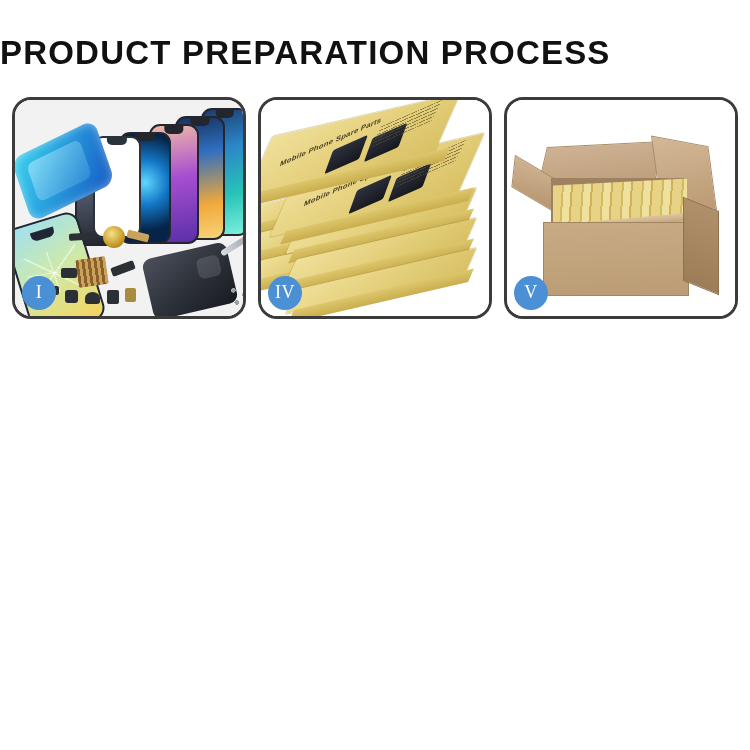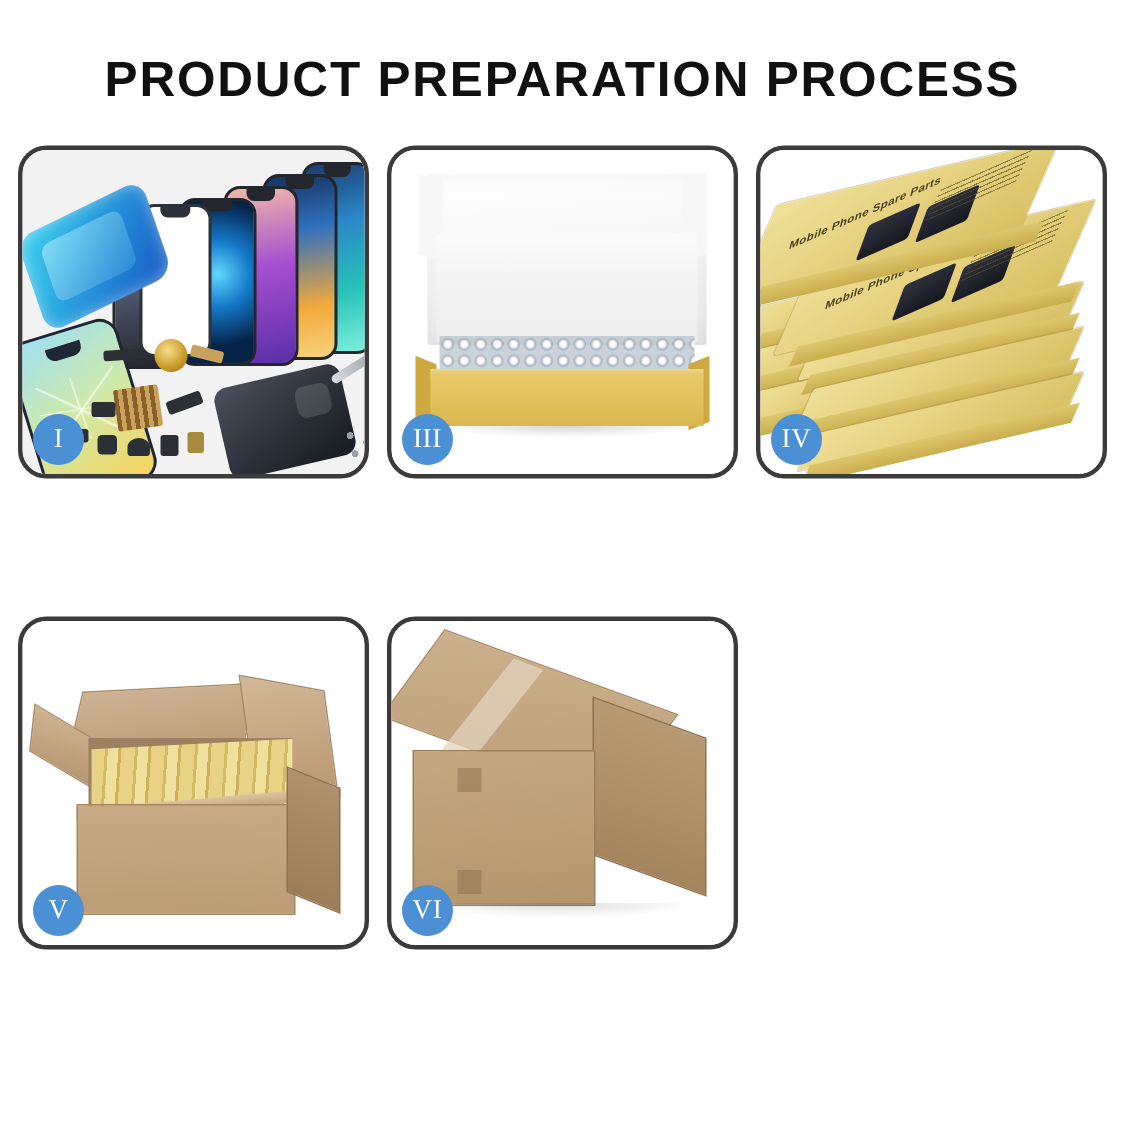--- a/index.html
+++ b/index.html
@@ -7,21 +7,21 @@
   body {
     width: 750px;
     height: 750px;
     background: #ffffff;
     font-family: "Liberation Sans", sans-serif;
     overflow: hidden;
     position: relative;
   }
 
   
-  .header { padding-top: 36px; text-align: center; }
+  .header { padding-top: 36px; }
 
   .title {
     font-size: 33px;
     font-weight: 700;
     letter-spacing: 1.2px;
     color: #111111;
     line-height: 1.05;
     white-space: nowrap;
   }
 
@@ -436,36 +436,20 @@
       <div class="p1-bar p1-b7"></div>
       <div class="p1-bar p1-b8"></div>
       <div class="p1-bar p1-b9"></div>
       <div class="p1-screws"></div>
       <div class="p1-tool"></div>
     </div>
     <div class="badge">I</div>
   </div>
 
 
-  <div class="panel">
-    <div class="panel-stage">
-      <div class="p3-bg"></div>
-      <div class="p3-lid"></div>
-      <div class="p3-lid-flapL"></div>
-      <div class="p3-lid-flapR"></div>
-      <div class="p3-inner"></div>
-      <div class="p3-bubbles"></div>
-      <div class="p3-sideL"></div>
-      <div class="p3-sideR"></div>
-      <div class="p3-rim"></div>
-      <div class="p3-front"></div>
-      <div class="p3-shadow"></div>
-    </div>
-    <div class="badge">III</div>
-  </div>
 
   <div class="panel">
     <div class="panel-stage">
       <div class="p4-bg"></div>
       <div class="p4-stack">
 
         <div class="p4-box" style="left:-6px; top:96px; width:86px; height:20px;">
           <div class="p4-top"></div>
           <div class="p4-edge"></div>
         </div>
@@ -524,27 +508,14 @@
       <div class="p5-flap-left"></div>
       <div class="p5-inner-dark"></div>
       <div class="p5-contents"></div>
       <div class="p5-lip"></div>
       <div class="p5-body"></div>
       <div class="p5-body-right"></div>
     </div>
     <div class="badge">V</div>
   </div>
 
-  <div class="panel">
-    <div class="panel-stage">
-      <div class="p6-bg"></div>
-      <div class="p6-top"></div>
-      <div class="p6-tape-top"></div>
-      <div class="p6-right"></div>
-      <div class="p6-front"></div>
-      <div class="p6-notch-a"></div>
-      <div class="p6-notch-b"></div>
-      <div class="p6-shadow"></div>
-    </div>
-    <div class="badge">VI</div>
-  </div>
 
 </div>
 
 </body></html>

